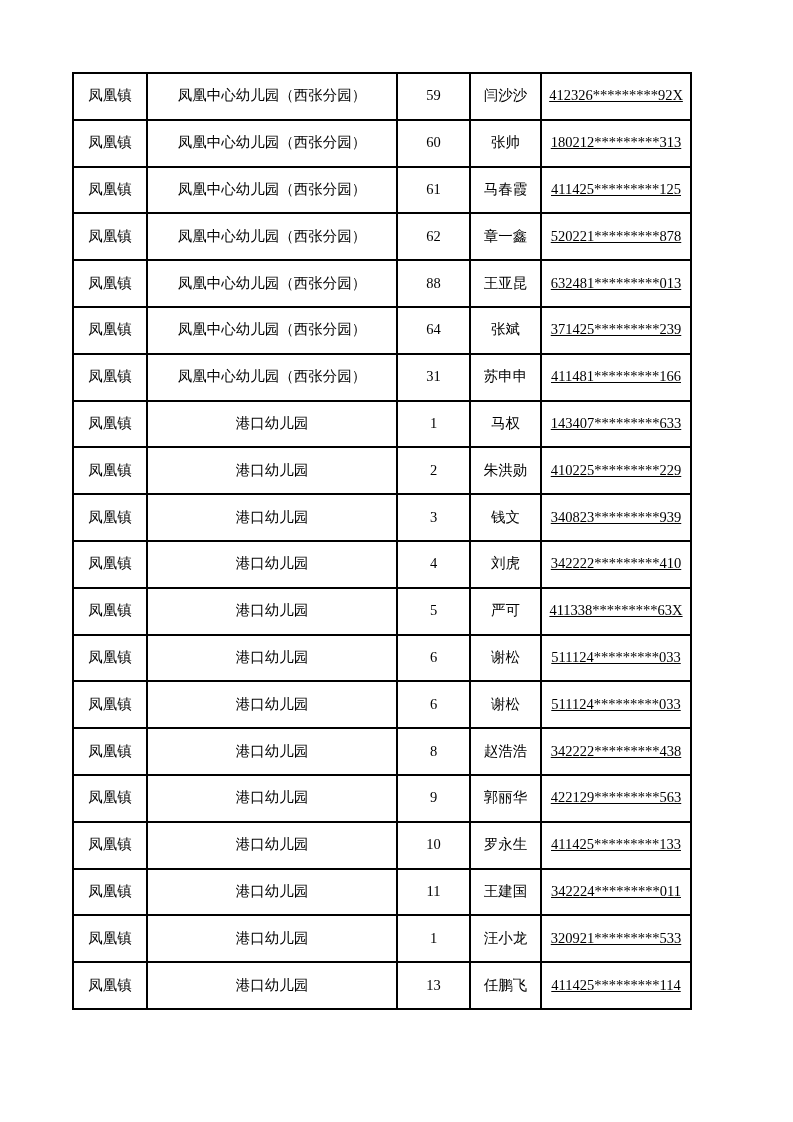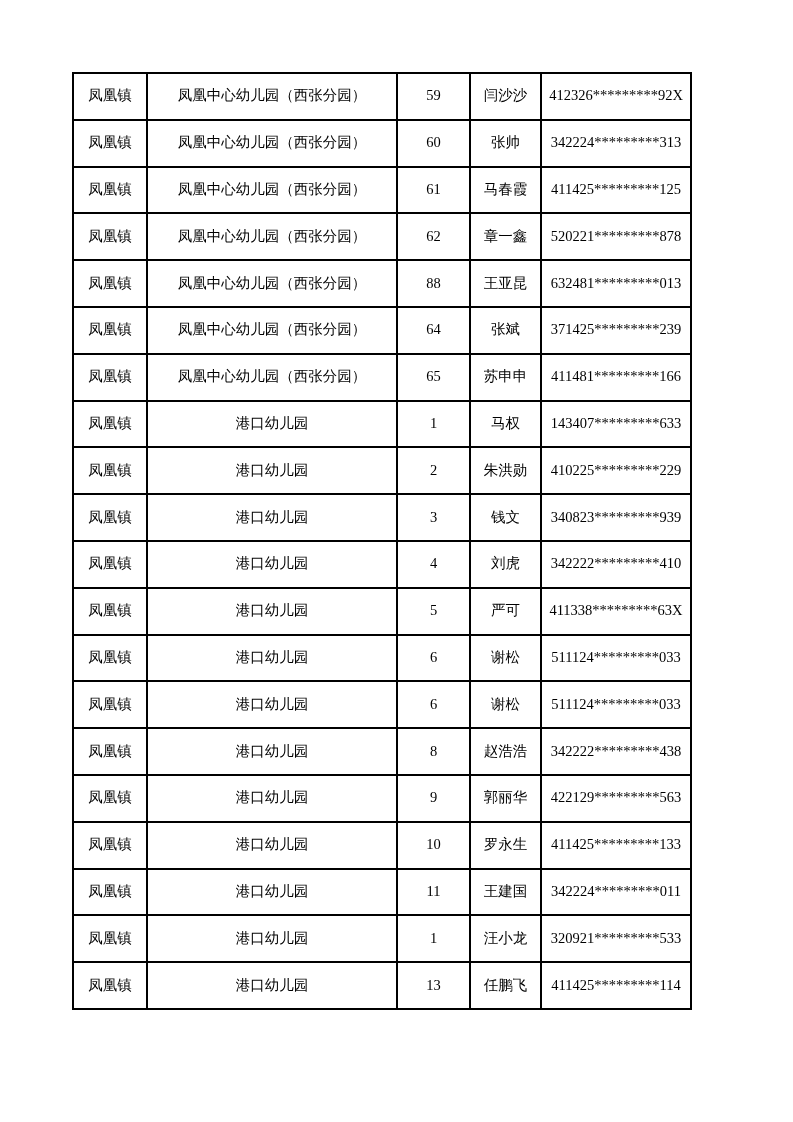--- a/index.html
+++ b/index.html
@@ -36,20 +36,21 @@
     vertical-align: middle;
     height: 44.8px;
     font-size: 14.5px;
     line-height: 1.1;
     padding: 0 2px;
     overflow: hidden;
     white-space: nowrap;
   }
   td.c-id {
     letter-spacing: 0px;
+    text-decoration: underline;
   }
 </style>
 </head>
 <body>
 
 <div class="page">
   <table class="roster">
     <colgroup>
       <col style="width:74px">
       <col style="width:250px">
@@ -63,21 +64,21 @@
     <td class="c-school">凤凰中心幼儿园（西张分园）</td>
     <td class="c-num">59</td>
     <td class="c-name">闫沙沙</td>
     <td class="c-id">412326*********92X</td>
   </tr>
         <tr>
     <td class="c-town">凤凰镇</td>
     <td class="c-school">凤凰中心幼儿园（西张分园）</td>
     <td class="c-num">60</td>
     <td class="c-name">张帅</td>
-    <td class="c-id">342224*********313</td>
+    <td class="c-id">180212*********313</td>
   </tr>
         <tr>
     <td class="c-town">凤凰镇</td>
     <td class="c-school">凤凰中心幼儿园（西张分园）</td>
     <td class="c-num">61</td>
     <td class="c-name">马春霞</td>
     <td class="c-id">411425*********125</td>
   </tr>
         <tr>
     <td class="c-town">凤凰镇</td>
@@ -96,21 +97,21 @@
         <tr>
     <td class="c-town">凤凰镇</td>
     <td class="c-school">凤凰中心幼儿园（西张分园）</td>
     <td class="c-num">64</td>
     <td class="c-name">张斌</td>
     <td class="c-id">371425*********239</td>
   </tr>
         <tr>
     <td class="c-town">凤凰镇</td>
     <td class="c-school">凤凰中心幼儿园（西张分园）</td>
-    <td class="c-num">65</td>
+    <td class="c-num">31</td>
     <td class="c-name">苏申申</td>
     <td class="c-id">411481*********166</td>
   </tr>
         <tr>
     <td class="c-town">凤凰镇</td>
     <td class="c-school">港口幼儿园</td>
     <td class="c-num">1</td>
     <td class="c-name">马权</td>
     <td class="c-id">143407*********633</td>
   </tr>

